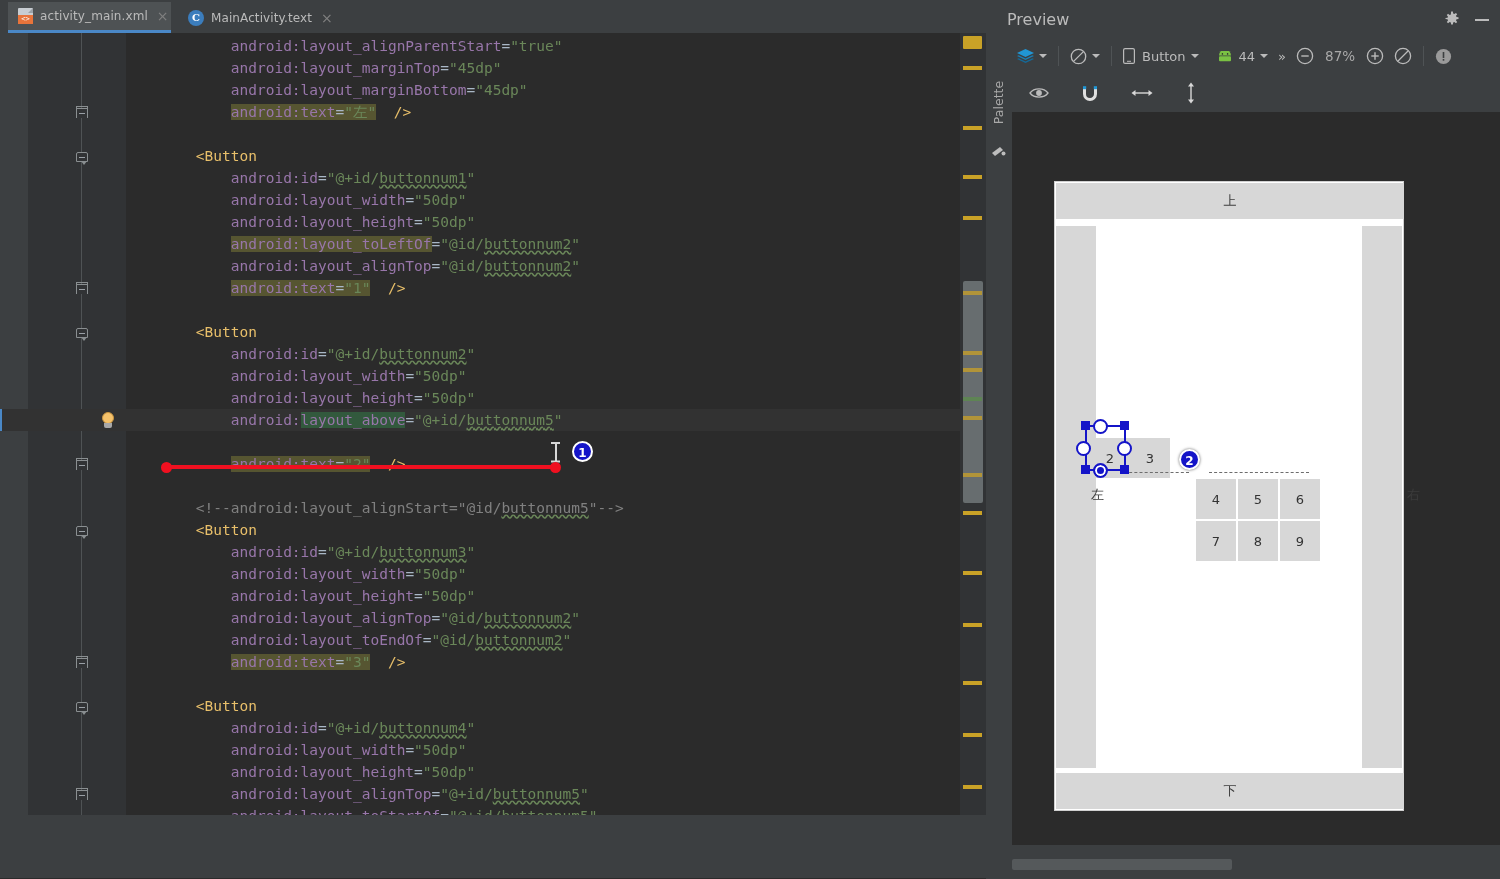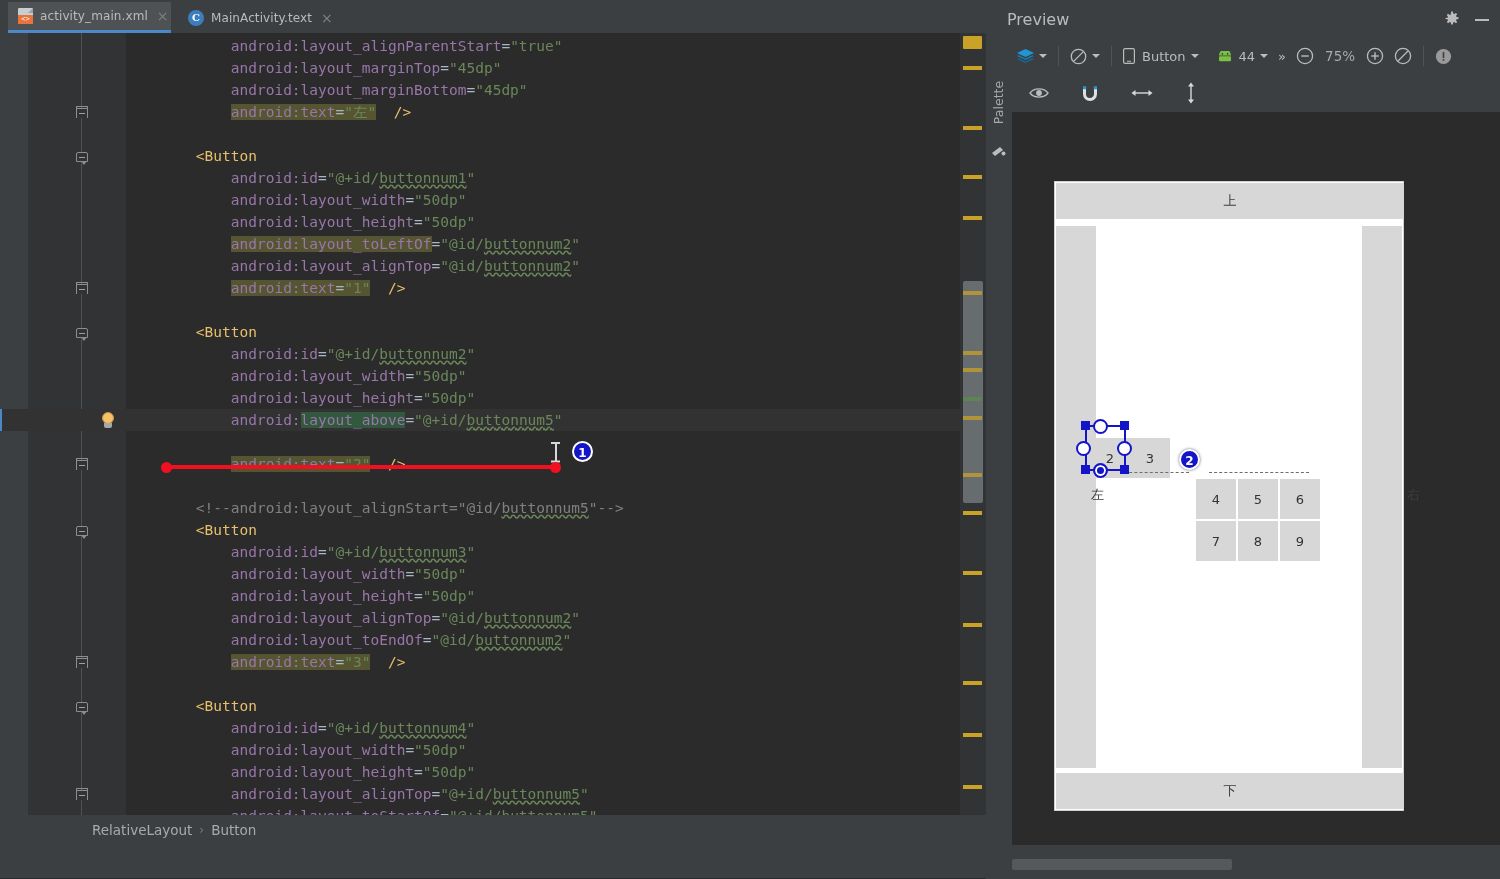--- a/index.html
+++ b/index.html
@@ -291,26 +291,20 @@
       <div class="mk" style="top:383px;opacity:.75;"></div>
       <div class="mk" style="top:440px;opacity:.75;"></div>
       <div class="mk" style="top:478px;"></div>
       <div class="mk" style="top:538px;"></div>
       <div class="mk" style="top:590px;"></div>
       <div class="mk" style="top:648px;"></div>
       <div class="mk" style="top:700px;"></div>
       <div class="mk" style="top:752px;"></div>
     </div>
 
-    <div class="breadcrumb">
-      <span style="width:92px;"></span>
-      <span class="bc-item">RelativeLayout</span>
-      <span class="bc-sep">›</span>
-      <span class="bc-item">Button</span>
-    </div>
 
     <div class="bottom-underline"></div>
   </div>
 
   <div class="pane-divider"></div>
 
   <div class="preview-pane">
     <div class="prev-header">
       <span class="prev-title">Preview</span>
       <div class="hdr-btns">
@@ -370,21 +364,21 @@
         <span style="margin-left:6px;">44</span>
         <span class="caretdown"></span>
       </div>
       <div class="tb-item" style="color:#bbbbbb;font-size:13px;">»</div>
       <div class="tb-item">
         <svg width="18" height="18" viewBox="0 0 18 18">
           <circle cx="9" cy="9" r="7.6" fill="none" stroke="#bbbbbb" stroke-width="1.3"></circle>
           <line x1="5.3" y1="9" x2="12.7" y2="9" stroke="#bbbbbb" stroke-width="1.4"></line>
         </svg>
       </div>
-      <span class="zoomval">75%</span>
+      <span class="zoomval">87%</span>
       <div class="tb-item">
         <svg width="18" height="18" viewBox="0 0 18 18">
           <circle cx="9" cy="9" r="7.6" fill="none" stroke="#bbbbbb" stroke-width="1.3"></circle>
           <line x1="5.3" y1="9" x2="12.7" y2="9" stroke="#bbbbbb" stroke-width="1.4"></line>
           <line x1="9" y1="5.3" x2="9" y2="12.7" stroke="#bbbbbb" stroke-width="1.4"></line>
         </svg>
       </div>
       <div class="tb-item">
         <svg width="18" height="18" viewBox="0 0 18 18">
           <circle cx="9" cy="9" r="7.6" fill="none" stroke="#bbbbbb" stroke-width="1.3"></circle>

